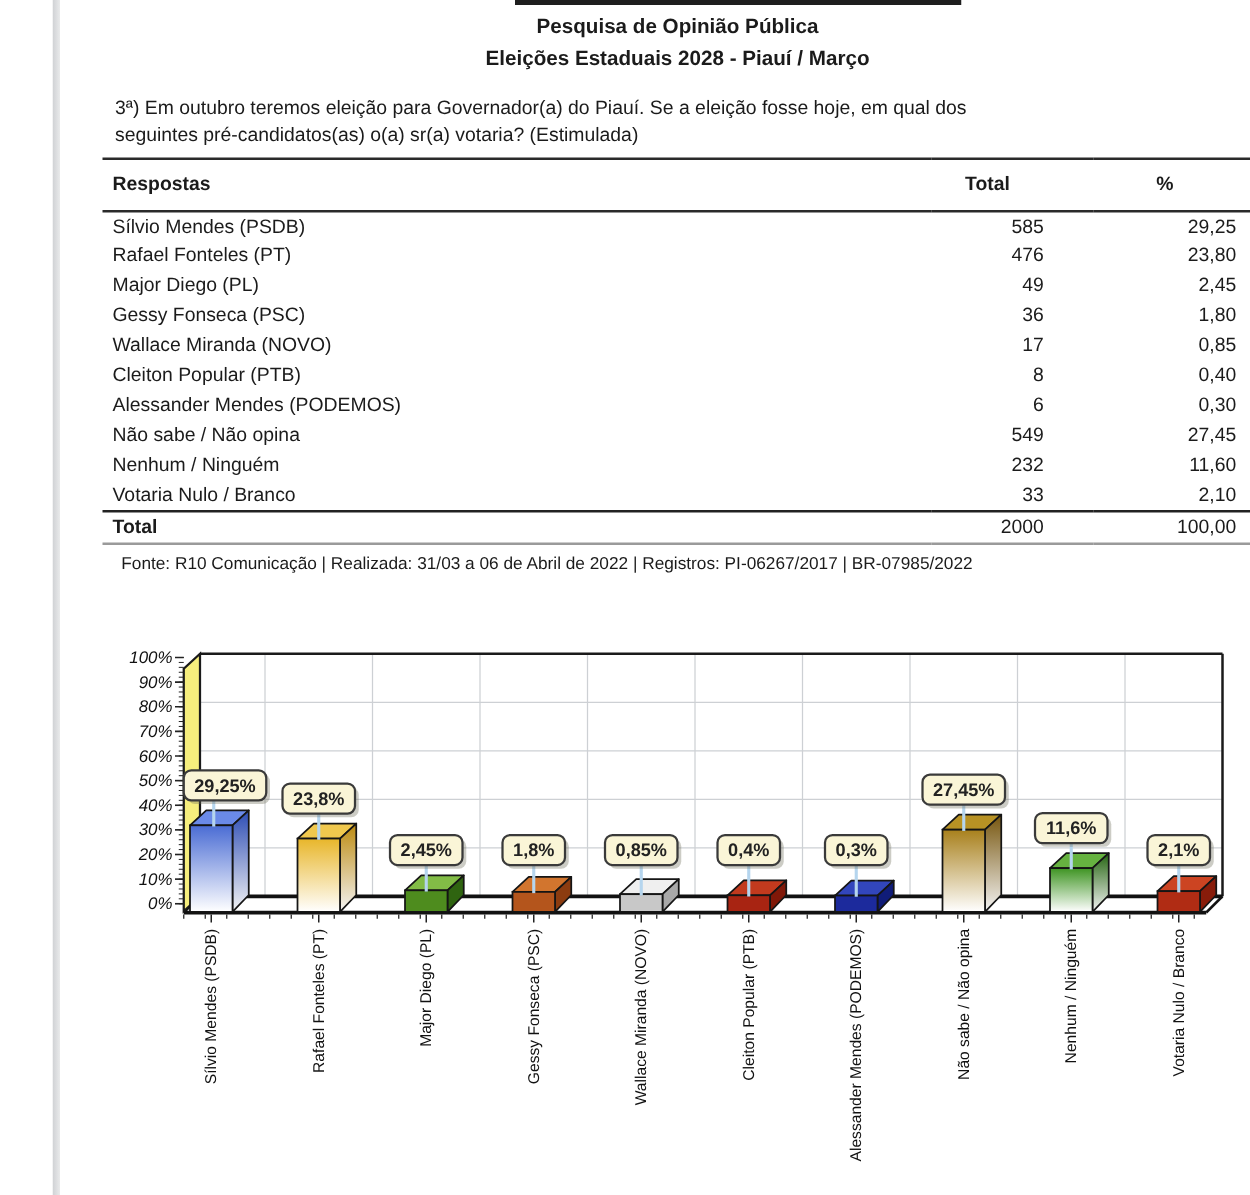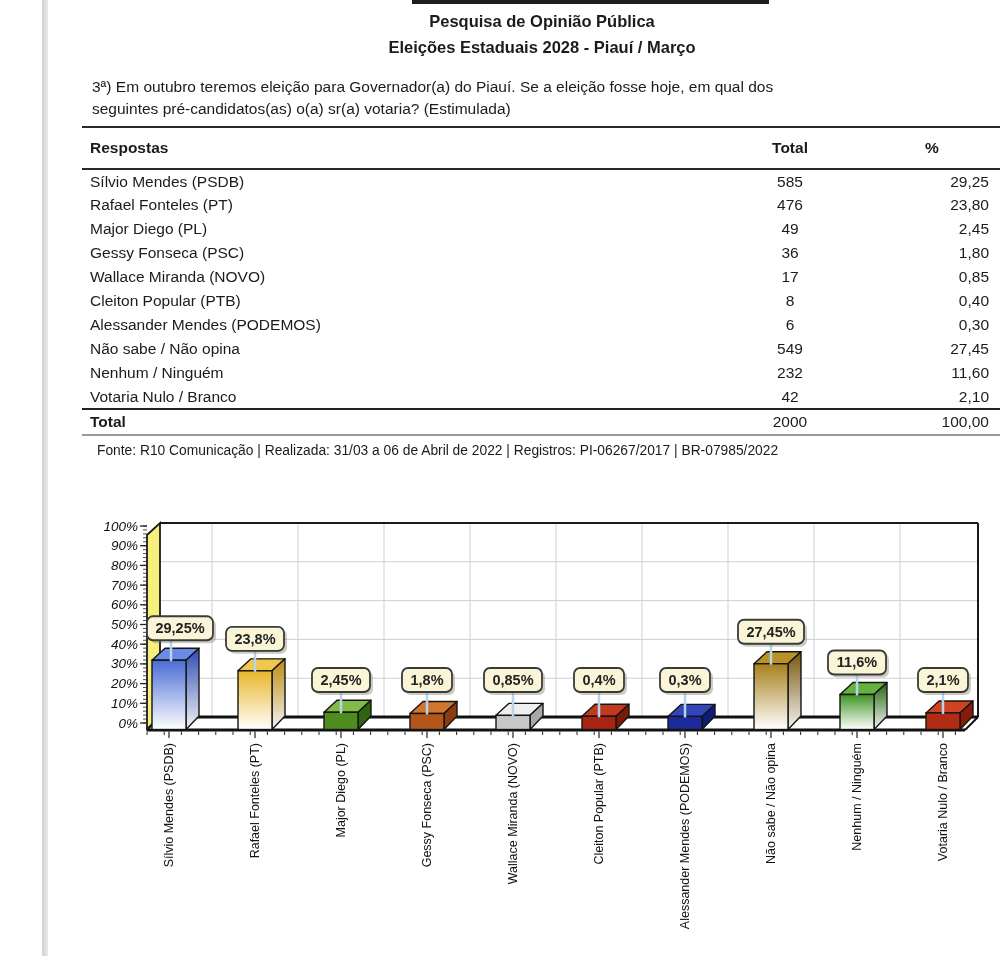--- a/index.html
+++ b/index.html
@@ -28,21 +28,21 @@
   table.results col.c-label { width:663px; }
   table.results col.c-total { width:130px; }
   table.results col.c-pct   { width:127px; }
   table.results thead th { font-weight:bold; height:42px; vertical-align:middle;
                            border-bottom:2px solid #2a2a2a; }
   th.h-label { text-align:left; padding-left:8px; }
   th.h-total { text-align:center; padding-right:40px; }
   th.h-pct   { text-align:center; padding-right:13px; }
   tbody td { height:24px; vertical-align:middle; }
   td.c1 { text-align:left;  padding-left:8px; }
-  td.c2 { text-align:center; padding-right:40px; }
+  td.c2 { text-align:right; padding-right:40px; }
   td.c3 { text-align:right; padding-right:13px; }
   tr.total-row td { font-weight:bold; height:26px;
                     border-top:2.5px solid #222; border-bottom:2px solid #9a9a9a; }
   tr.total-row td.c2, tr.total-row td.c3 { font-weight:normal; }
   .fonte { margin:7px 40px 0 55px; font-size:13.8px; }
 
   
   .chart { position:absolute; left:30px; top:518px; width:940px; height:438px; }
   .chart svg { display:block; }
 </style>
@@ -119,21 +119,21 @@
         <td class="c2">549</td>
         <td class="c3">27,45</td>
       </tr>
       <tr>
         <td class="c1">Nenhum / Ninguém</td>
         <td class="c2">232</td>
         <td class="c3">11,60</td>
       </tr>
       <tr>
         <td class="c1">Votaria Nulo / Branco</td>
-        <td class="c2">42</td>
+        <td class="c2">33</td>
         <td class="c3">2,10</td>
       </tr>
       <tr class="total-row">
         <td class="c1">Total</td>
         <td class="c2">2000</td>
         <td class="c3">100,00</td>
       </tr>
     </tbody>
   </table>
 

